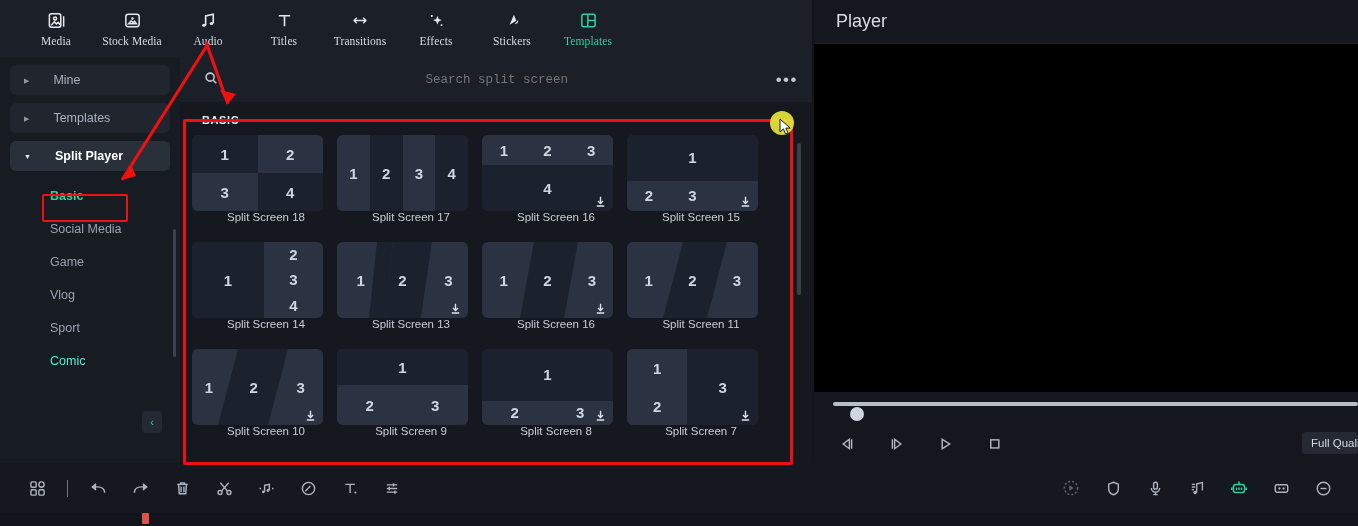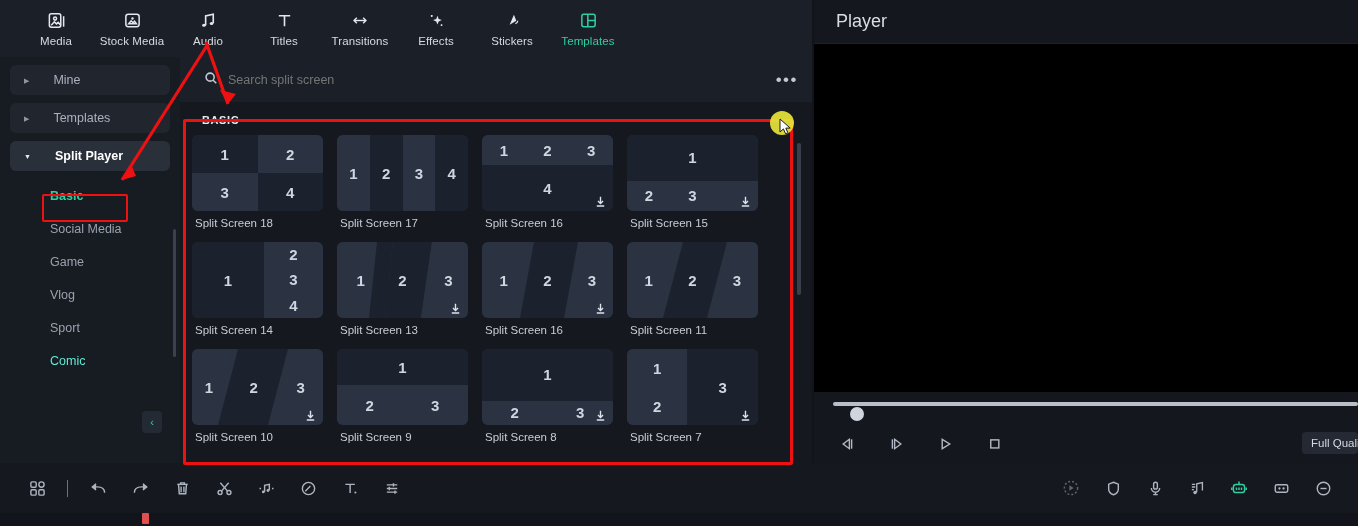--- a/index.html
+++ b/index.html
@@ -8,21 +8,21 @@
     background: #11141a;
     font-family: "Liberation Sans", sans-serif;
     overflow: hidden;
   }
   #app { position: relative; width: 1358px; height: 526px; }
 
   
   .topbar {
     position: absolute; left: 0; top: 0; width: 812px; height: 57px;
     background: #1b1f28;
-    display: flex; align-items: center; padding-left: 18px; gap: 0;
+    display: flex; align-items: center; padding-left: 18px; gap: 0; font-family: Liberation Serif, serif;
   }
   .tb-item {
     width: 76px; height: 55px;
     display: flex; flex-direction: column; align-items: center; justify-content: center;
     gap: 4px; color: #d6dae2; cursor: pointer;
   }
   .tb-item .tb-ico { height: 20px; display: flex; align-items: center; justify-content: center; }
   .tb-item .tb-lab { font-size: 11.5px; letter-spacing: .1px; white-space: nowrap; }
   .tb-item.active { color: #2fcfa3; }
   .tb-item.active .tb-ico svg { stroke: #2fcfa3; }
@@ -70,21 +70,21 @@
     position: absolute; left: 180px; top: 57px; width: 632px; height: 406px;
     background: #15181f;
   }
   .searchbar {
     height: 45px; background: #1b1f28; display: flex; align-items: center;
     padding: 0 14px 0 24px; gap: 10px;
   }
   .search-ico svg { stroke: #c3c9d3; fill: none; stroke-width: 1.8; }
   .search-input {
     flex: 1; background: transparent; border: none; outline: none;
-    color: #8d95a3; font-size: 12.5px; font-family: Liberation Sans, sans-serif;
+    color: #8d95a3; font-size: 12.5px; font-family: Liberation Mono, monospace; text-align: center;
   }
   .dots { color: #c3c9d3; font-size: 17px; letter-spacing: 1.5px; cursor: pointer; line-height: 8px; }
 
   .sectionhdr {
     color: #e9edf3; font-size: 11px; font-weight: bold; letter-spacing: .6px;
     padding: 12px 0 8px 22px;
   }
   .grid {
     position: absolute; left: 0; top: 78px; width: 632px; height: 328px;
     padding: 0 30px 0 12px;
@@ -100,21 +100,21 @@
     position: absolute; display: flex; align-items: center; justify-content: center;
     color: #cfd6e0; font-size: 15px; font-weight: bold;
   }
   .pane.dark { background: #1c222d; }
   .pane.lite { background: #2b3342; }
   .dl {
     position: absolute; right: 6px; bottom: 4px; width: 13px; height: 13px;
     color: #dfe4ec;
   }
   .dl svg { stroke: #dfe4ec; fill: none; stroke-width: 1.5; }
-  .caption { color: #c7cdd7; font-size: 11.5px; padding: 6px 0 0 3px; }
+  .caption { color: #c7cdd7; font-size: 11.5px; padding: 0 0 0 3px; text-align: center; }
 
   .grid-scroll {
     position: absolute; right: 11px; top: 86px; width: 4px; height: 152px;
     background: #39404b; border-radius: 2px;
   }
 
   
   .player { position: absolute; left: 814px; top: 0; width: 544px; height: 463px; background: #14171e; }
   .player-hdr { height: 44px; display: flex; align-items: center; padding-left: 22px;
     color: #d8dde5; font-size: 18px; border-bottom: 1px solid #1d212a; }

